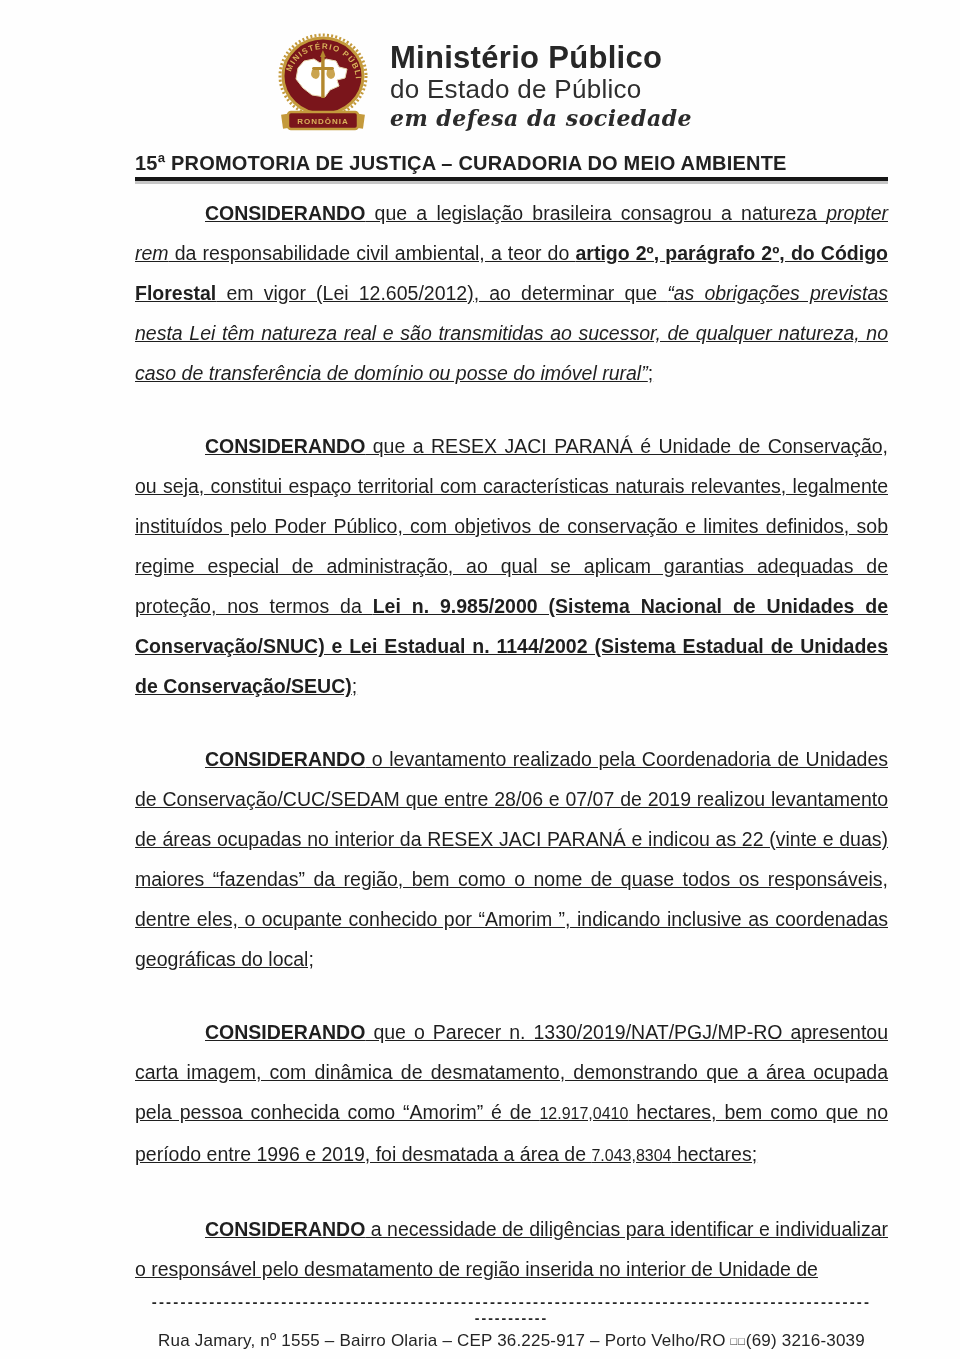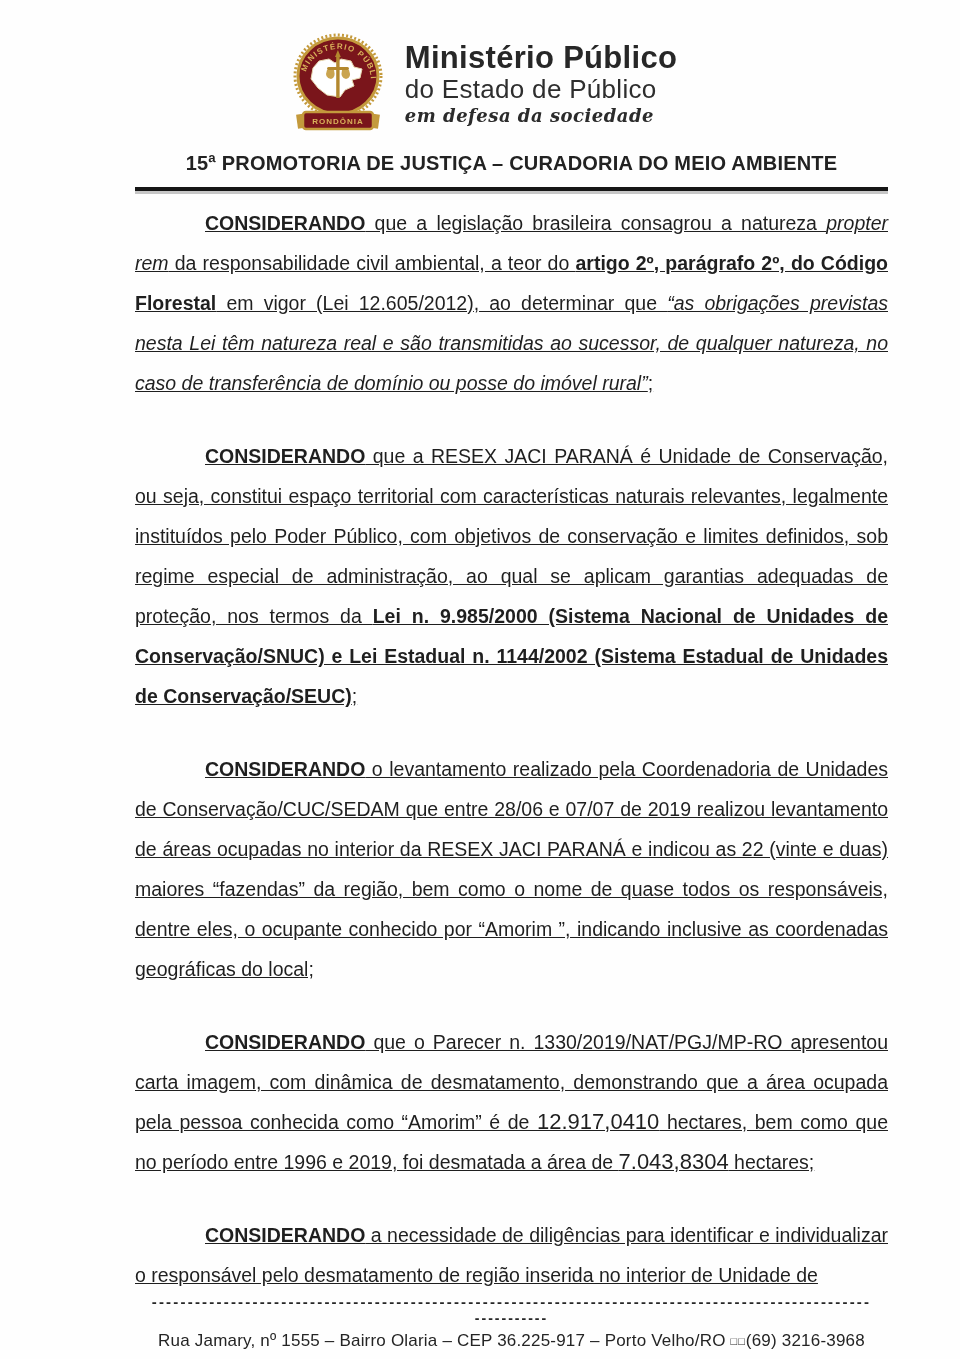--- a/index.html
+++ b/index.html
@@ -8,38 +8,38 @@
     font-family:"Liberation Sans",sans-serif;color:#1f1f1f;
     position:relative;overflow:hidden;
   }
   .page{width:960px;height:1359px;position:relative;overflow:hidden;background:#fefefe;}
   
   .header{display:flex;justify-content:center;align-items:flex-start;gap:12px;padding-top:26px;}
   .logo{width:110px;height:112px;flex:0 0 auto;}
   .org-text{padding-top:16px;}
   .org-line1{font-size:31px;font-weight:bold;color:#272727;letter-spacing:.3px;line-height:1.05;}
   .org-line2{font-size:26px;color:#2e2e2e;letter-spacing:.3px;line-height:1.1;}
-  .org-tagline{font-family:"DejaVu Serif",serif;font-style:italic;font-weight:bold;font-size:18px;color:#2b2b2b;margin-top:2px;letter-spacing:.5px;}
+  .org-tagline{font-family:"DejaVu Serif",serif;font-style:italic;font-weight:bold;font-size:22px;color:#2b2b2b;margin-top:2px;letter-spacing:.5px;}
   
   .content{margin-left:135px;margin-right:72px;}
   .title-wrap{margin-top:14px;}
   .doc-title{
-    text-align:center;font-size:20px;font-weight:bold;color:#222;
-    letter-spacing:.2px;padding-bottom:12px;
+    font-size:20px;font-weight:bold;color:#222;
+    letter-spacing:.2px;padding-bottom:2px;
     border-bottom:4px solid #161616;
     box-shadow:0 3px 0 rgba(130,130,130,.45);
   }
   
   .doc-body{margin-top:12px;font-size:19.5px;line-height:40px;text-align:justify;}
   .para{margin:0 0 33px 0;text-indent:70px;text-decoration:underline;}
   .para:last-child{margin-bottom:0;}
   .b{font-weight:bold;}
   .i{font-style:italic;}
   .u{text-decoration:underline;}
-  .lg{font-size:22px;}
+  .lg{font-size:16px;}
   
   .footer{position:absolute;left:135px;right:72px;bottom:8px;text-align:center;}
   .dash-long{
     font-weight:bold;font-size:15px;letter-spacing:2.2px;color:#262626;
     white-space:nowrap;overflow:hidden;line-height:14px;
   }
   .dash-short{font-weight:bold;font-size:14px;letter-spacing:2px;color:#262626;line-height:12px;margin-top:3px;}
   .address{margin-top:7px;font-size:17px;color:#242424;letter-spacing:.2px;}
   .phone-boxes{font-size:11px;letter-spacing:1px;position:relative;top:-1px;}
 </style>
@@ -96,17 +96,17 @@
         <p class="para"><span class="b">CONSIDERANDO</span><span> que o Parecer n. 1330/2019/NAT/PGJ/MP-RO apresentou carta imagem, com dinâmica de desmatamento, demonstrando que a área ocupada pela pessoa conhecida como “Amorim” é de </span><span class="lg">12.917,0410</span><span> hectares, bem como que no período entre 1996 e 2019, foi desmatada a área de </span><span class="lg">7.043,8304</span><span> hectares;</span></p>
         <p class="para"><span class="b">CONSIDERANDO</span><span> a necessidade de diligências para identificar e individualizar o responsável pelo desmatamento de região inserida no interior de Unidade de</span></p>
       </div>
   </div>
 
   <div class="footer">
     <div class="dash-long">----------------------------------------------------------------------------------------------------</div>
     <div class="dash-short">-----------</div>
     <div class="address">
       <span>Rua Jamary, nº 1555 – Bairro Olaria – CEP 36.225-917 – Porto Velho/RO</span>
-      <span class="phone-boxes">□□</span><span>(69) 3216-3968</span>
+      <span class="phone-boxes">□□</span><span>(69) 3216-3039</span>
     </div>
   </div>
 
 </div>
 
 </body></html>

